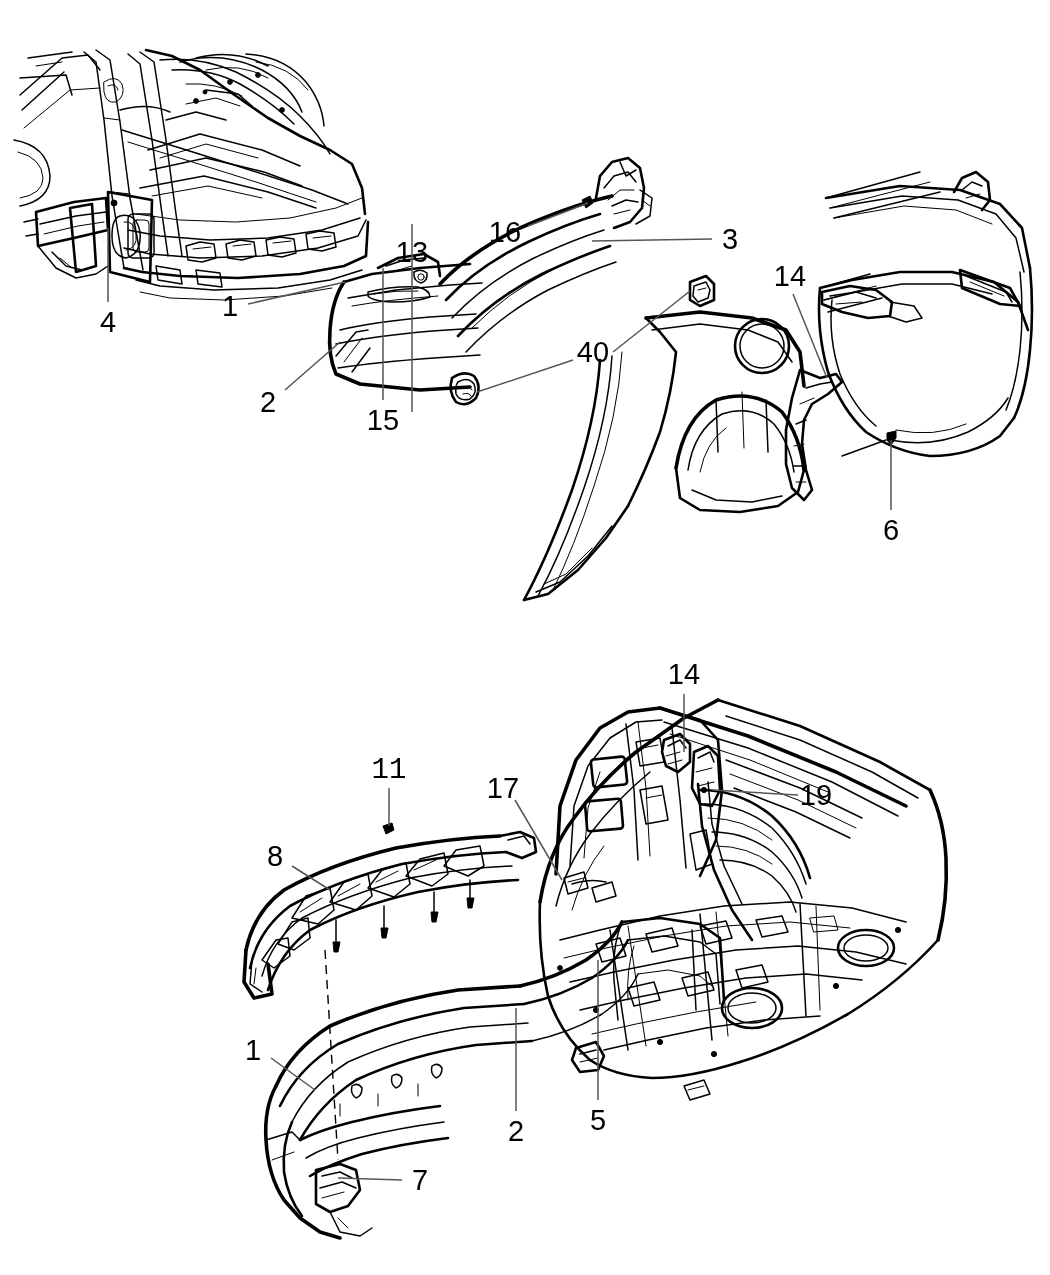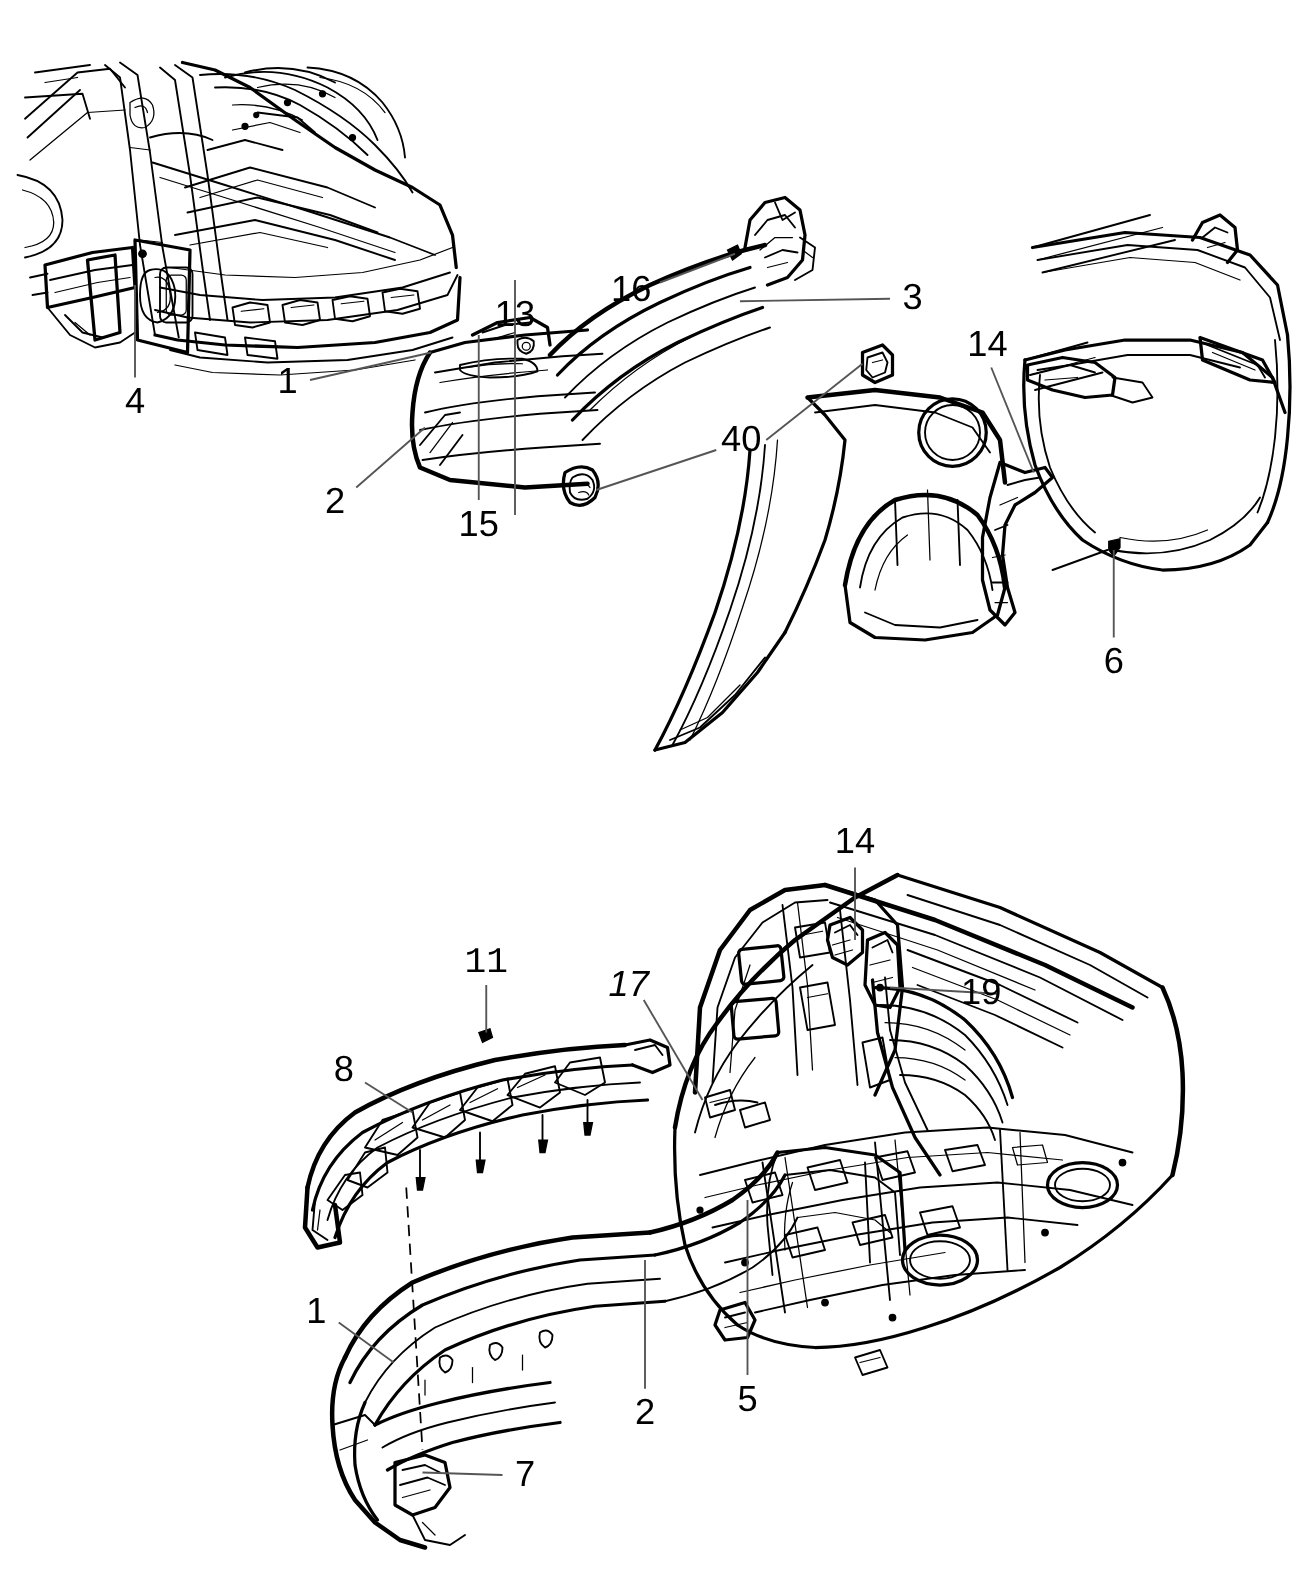--- a/index.html
+++ b/index.html
@@ -467,23 +467,23 @@
       <div class="callout-label" style="left: 230px; top: 306px;">1</div>
       <div class="callout-label" style="left: 268px; top: 402px;">2</div>
       <div class="callout-label" style="left: 412px; top: 206px; margin-top: 46px;">13</div>
       <div class="callout-label" style="left: 383px; top: 420px;">15</div>
       <div class="callout-label" style="left: 505px; top: 232px;">16</div>
       <div class="callout-label" style="left: 730px; top: 239px;">3</div>
       <div class="callout-label" style="left: 593px; top: 352px;">40</div>
       <div class="callout-label" style="left: 790px; top: 276px;">14</div>
       <div class="callout-label" style="left: 891px; top: 530px;">6</div>
       <div class="callout-label" style="left: 684px; top: 674px;">14</div>
-      <div class="callout-label" style="left: 785px; top: 795px;">19</div>
+      <div class="callout-label" style="left: 816px; top: 795px;">19</div>
       <div class="callout-label" style="left: 389px; top: 770px; font-family: Liberation Mono, monospace;">11</div>
-      <div class="callout-label" style="left: 503px; top: 788px; font-style: italic;">17</div>
+      <div class="callout-label" style="left: 503px; top: 788px;">17</div>
       <div class="callout-label" style="left: 275px; top: 856px;">8</div>
       <div class="callout-label" style="left: 253px; top: 1050px;">1</div>
       <div class="callout-label" style="left: 516px; top: 1131px;">2</div>
       <div class="callout-label" style="left: 598px; top: 1120px;">5</div>
       <div class="callout-label" style="left: 420px; top: 1180px;">7</div>
     </div>
 
 </div>
 
 </body></html>

